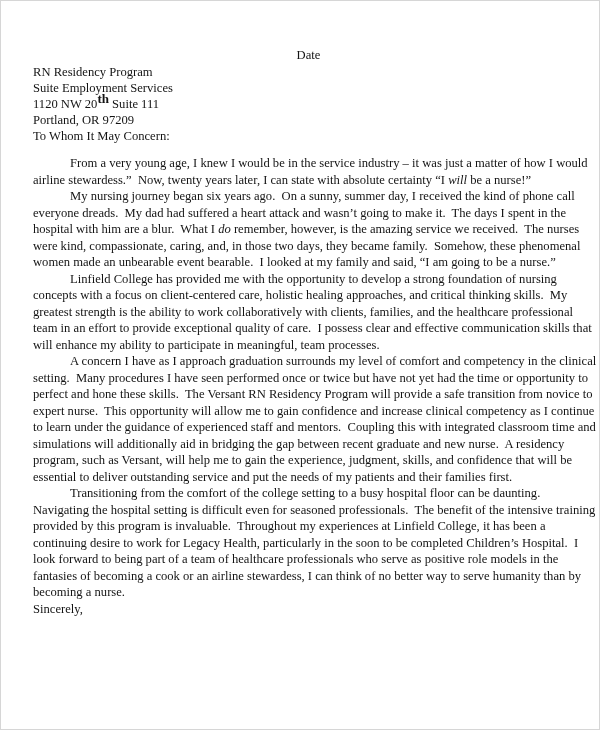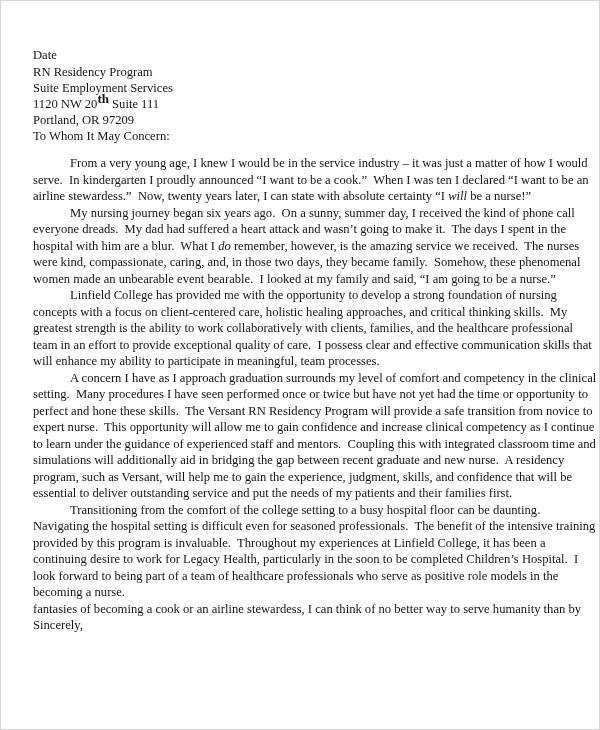--- a/index.html
+++ b/index.html
@@ -15,21 +15,21 @@
     background: #ffffff;
     border: 1px solid #d6d6d6;
     padding: 46px 15px 0 32px;
     font-family: "Liberation Serif", serif;
     font-size: 12.6px;
     line-height: 16.5px;
     color: #141414;
     overflow: hidden;
   }
   .date-line {
-    text-align: left;
+    text-align: center;
     line-height: 16.5px;
   }
   .recipient {
     line-height: 16px;
   }
   .addr-line {
     white-space: nowrap;
   }
   .salutation {
     margin-top: 0;
@@ -67,21 +67,20 @@
       <div class="addr-line">Suite Employment Services</div>
       <div class="addr-line">1120 NW 20<sup>th</sup> Suite 111</div>
       <div class="addr-line">Portland, OR 97209</div>
     </div>
 
   <div class="salutation">To Whom It May Concern:</div>
 
   <div class="letter-body">
       <div class="para">
         <div class="line first">From a very young age, I knew I would be in the service industry – it was just a matter of how I would</div>
-        <div class="line">serve.&nbsp; In kindergarten I proudly announced “I want to be a cook.”&nbsp; When I was ten I declared “I want to be an</div>
         <div class="line">airline stewardess.”&nbsp; Now, twenty years later, I can state with absolute certainty “I <i>will</i> be a nurse!”</div>
       </div>
       <div class="para">
         <div class="line first">My nursing journey began six years ago.&nbsp; On a sunny, summer day, I received the kind of phone call</div>
         <div class="line">everyone dreads.&nbsp; My dad had suffered a heart attack and wasn’t going to make it.&nbsp; The days I spent in the</div>
         <div class="line">hospital with him are a blur.&nbsp; What I <i>do</i> remember, however, is the amazing service we received.&nbsp; The nurses</div>
         <div class="line">were kind, compassionate, caring, and, in those two days, they became family.&nbsp; Somehow, these phenomenal</div>
         <div class="line">women made an unbearable event bearable.&nbsp; I looked at my family and said, “I am going to be a nurse.”</div>
       </div>
       <div class="para">
@@ -100,19 +99,19 @@
         <div class="line">simulations will additionally aid in bridging the gap between recent graduate and new nurse.&nbsp; A residency</div>
         <div class="line">program, such as Versant, will help me to gain the experience, judgment, skills, and confidence that will be</div>
         <div class="line">essential to deliver outstanding service and put the needs of my patients and their families first.</div>
       </div>
       <div class="para">
         <div class="line first">Transitioning from the comfort of the college setting to a busy hospital floor can be daunting.</div>
         <div class="line">Navigating the hospital setting is difficult even for seasoned professionals.&nbsp; The benefit of the intensive training</div>
         <div class="line">provided by this program is invaluable.&nbsp; Throughout my experiences at Linfield College, it has been a</div>
         <div class="line">continuing desire to work for Legacy Health, particularly in the soon to be completed Children’s Hospital.&nbsp; I</div>
         <div class="line">look forward to being part of a team of healthcare professionals who serve as positive role models in the</div>
+        <div class="line">fantasies of becoming a cook or an airline stewardess, I can think of no better way to serve humanity than by</div>
         <div class="line">becoming a nurse.</div>
-        <div class="line">fantasies of becoming a cook or an airline stewardess, I can think of no better way to serve humanity than by</div>
       </div>
     </div>
 
   <div class="closing">Sincerely,</div>
 </div>
 
 </body></html>

